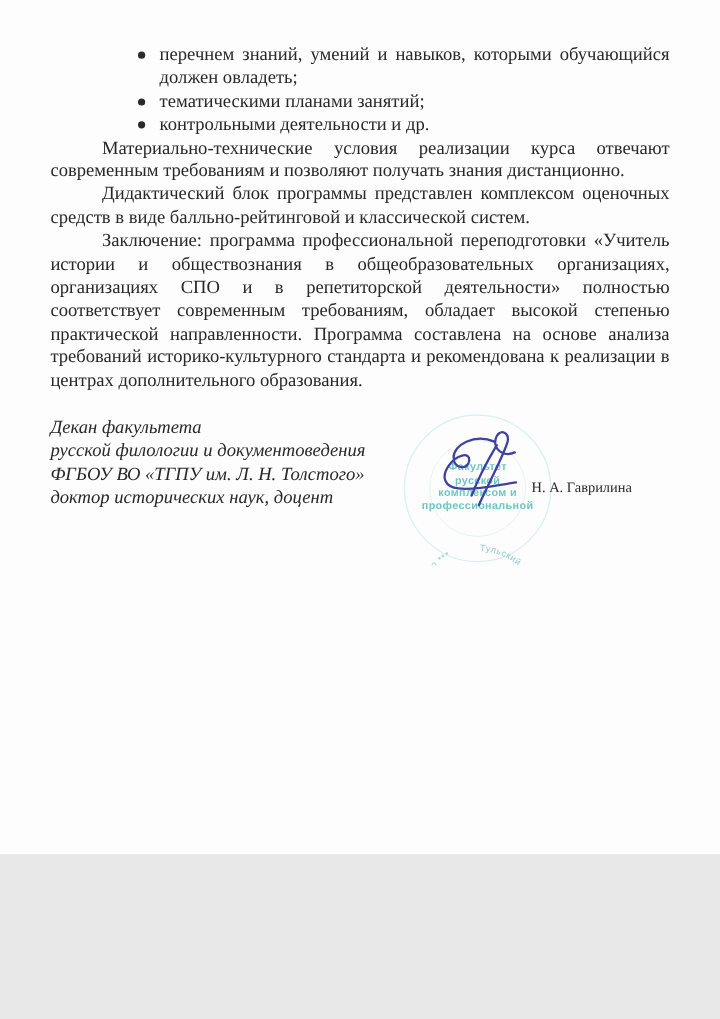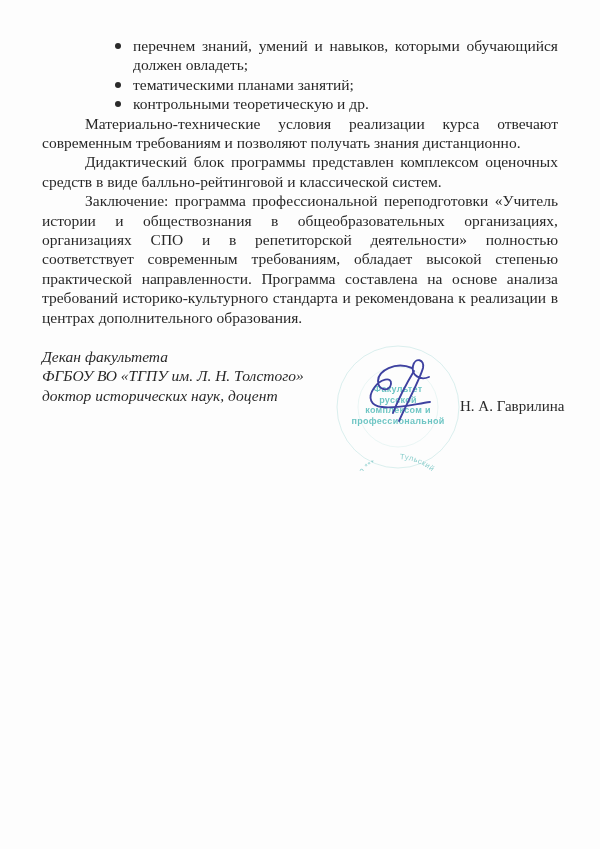--- a/index.html
+++ b/index.html
@@ -3,21 +3,21 @@
 <meta charset="utf-8">
 <style>
   html, body { margin: 0; padding: 0; }
   body {
     background: #e8e8e8;
     font-family: "Liberation Serif", "DejaVu Serif", serif;
   }
   .page {
     position: relative;
     width: 600px;
-    height: 849px;
+    height: 712px;
     margin: 0 auto;
     background: #fdfdfd;
     overflow: hidden;
     color: #282828;
   }
   .content {
     position: absolute;
     left: 42px;
     top: 36px;
     width: 516px;
@@ -42,23 +42,23 @@
     text-align: justify;
   }
   .sig-block {
     position: relative;
     margin-top: 20px;
     height: 190px;
   }
   .sig-lines { font-size: 15.5px; line-height: 19.3px; text-align: left; font-style: italic; }
   .sig-name {
     position: absolute;
-    left: 418px;
+    left: 401px;
     top: 50px;
-    font-size: 15px;
+    font-size: 12px;
     white-space: nowrap;
   }
   .stamp {
     position: absolute;
     left: 292px;
     top: -4px;
     width: 128px;
     height: 128px;
     pointer-events: none;
   }
@@ -107,31 +107,32 @@
       <li>
         <span class="bullet"></span>
         <span class="li-text">перечнем знаний, умений и навыков, которыми обучающийся должен овладеть;</span>
       </li>
       <li>
         <span class="bullet"></span>
         <span class="li-text">тематическими планами занятий;</span>
       </li>
       <li>
         <span class="bullet"></span>
-        <span class="li-text">контрольными теоретическую и др.</span>
+        <span class="li-text">контрольными деятельности и др.</span>
       </li>
     </ul>
 
     <p class="para">Материально-технические условия реализации курса отвечают современным требованиям и позволяют получать знания дистанционно.</p>
     <p class="para">Дидактический блок программы представлен комплексом оценочных средств в виде балльно-рейтинговой и классической систем.</p>
     <p class="para">Заключение: программа профессиональной переподготовки «Учитель истории и обществознания в общеобразовательных организациях, организациях СПО и в репетиторской деятельности» полностью соответствует современным требованиям, обладает высокой степенью практической направленности. Программа составлена на основе анализа требований историко-культурного стандарта и рекомендована к реализации в центрах дополнительного образования.</p>
 
     <div class="sig-block">
       <div class="sig-lines">
         <div>Декан факультета</div>
+        <div>русской филологии и документоведения</div>
         <div>ФГБОУ ВО «ТГПУ им. Л. Н. Толстого»</div>
         <div>доктор исторических наук, доцент</div>
       </div>
 
       <div class="stamp">
         <svg width="128" height="128" viewBox="0 0 128 128">
           <circle cx="64" cy="64" r="61" fill="none" stroke="#7fc9c7" stroke-opacity="0.28" stroke-width="1"></circle>
           <circle cx="64" cy="64" r="40" fill="none" stroke="#7fc9c7" stroke-opacity="0.20" stroke-width="0.8"></circle>
           <path id="ringPath" d="M 64,116 A 52,52 0 1,1 63.9,116" fill="none"></path>
           <text class="ring-text">

